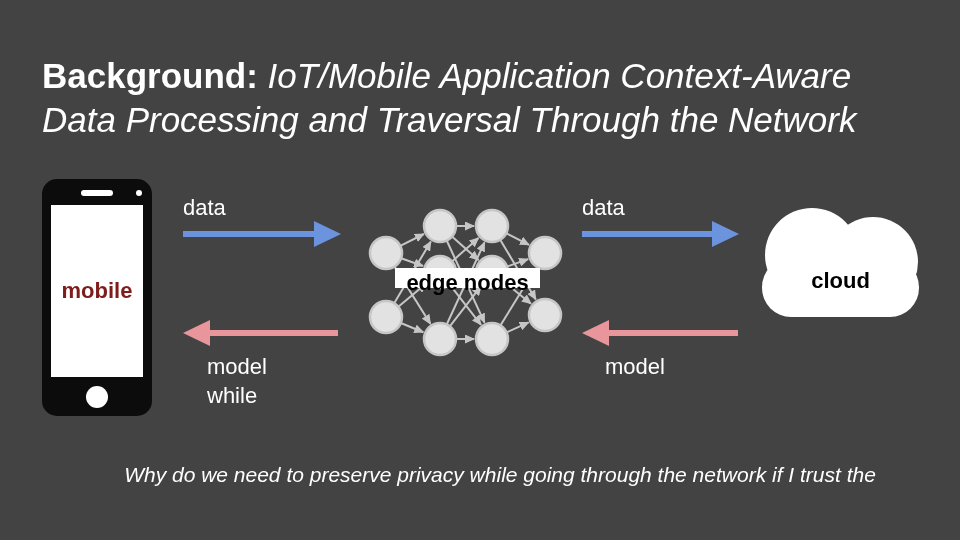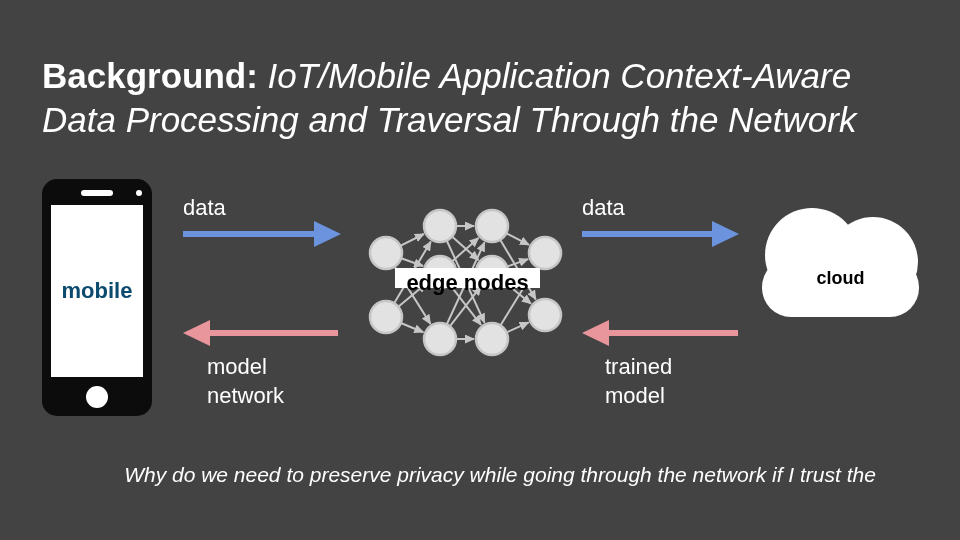--- a/index.html
+++ b/index.html
@@ -46,30 +46,30 @@
     position:absolute;top:11px;left:50%;transform:translateX(-50%);
     width:32px;height:6px;border-radius:3px;background:#ffffff;
   }
   .phone-camera{
     position:absolute;top:11px;right:10px;width:6px;height:6px;border-radius:50%;background:#ffffff;
   }
   .phone-home{
     position:absolute;bottom:8px;left:50%;transform:translateX(-50%);
     width:22px;height:22px;border-radius:50%;background:#ffffff;
   }
-  .mobile-label{font-weight:bold;font-size:22px;color:#0c4a6e;}
+  .mobile-label{font-weight:bold;font-size:22px;color:#7f1d1d;}
 
   .edge-nodes-box{
     position:absolute;left:395px;top:268px;width:145px;height:20px;
     background:#ffffff;color:#000000;font-weight:bold;font-size:22px;
     line-height:30px;text-align:center;
   }
   .cloud-label{
     position:absolute;left:762px;top:268px;width:157px;
-    text-align:center;font-weight:bold;font-size:18px;color:#000000;
+    text-align:center;font-weight:bold;font-size:22px;color:#000000;
   }
 
   .flow-label{position:absolute;font-size:22px;color:#ffffff;}
   .lbl-data-left{left:183px;top:195px;width:157px;}
   .lbl-data-right{left:582px;top:195px;width:157px;}
   .lbl-model-output{left:207px;top:352px;width:120px;line-height:29px;}
   .lbl-trained-model{left:605px;top:352px;width:120px;line-height:29px;}
 
   .question{
     position:absolute;left:0;top:460px;width:960px;
@@ -160,22 +160,21 @@
 </div>
 
 <div class="edge-nodes-box">edge nodes</div>
 
 <div class="cloud-label">cloud</div>
 
 <div class="flow-label lbl-data-left">data</div>
 <div class="flow-label lbl-data-right">data</div>
 <div class="flow-label lbl-model-output">
   <div>model</div>
-  <div>network</div>
+  <div>while</div>
 </div>
 <div class="flow-label lbl-trained-model">
-  <div>trained</div>
   <div>model</div>
 </div>
 
 <div class="question">
   <div>Why do we need to preserve privacy while going through the network if I trust the</div>
 </div>
 
 </body></html>

